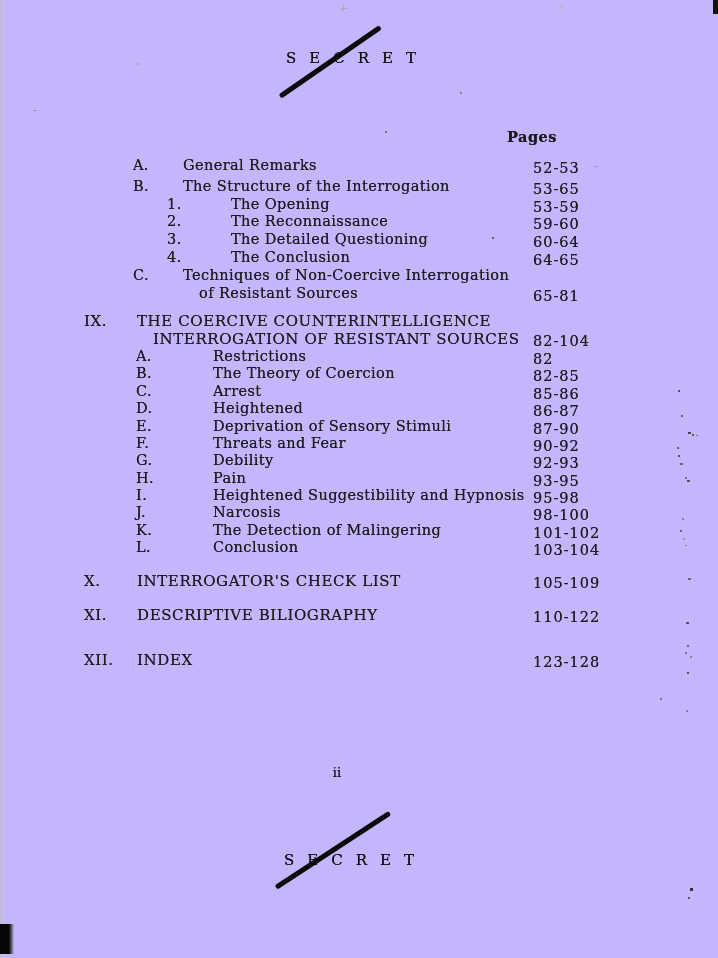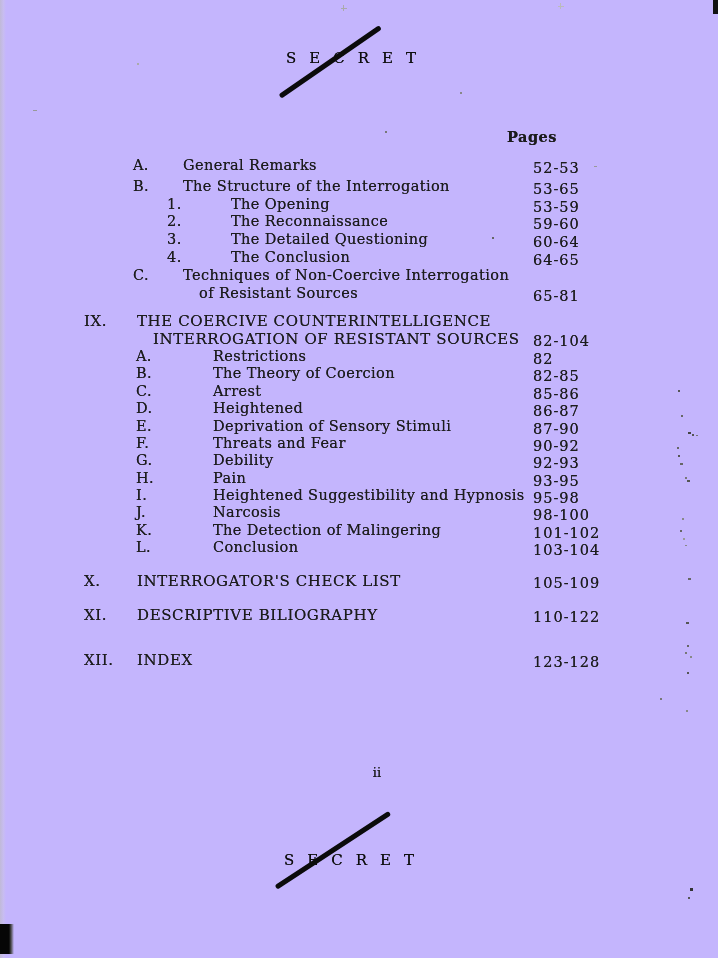--- a/index.html
+++ b/index.html
@@ -35,21 +35,21 @@
   .roman-cont .t-title{left:153px;}
   .letter .t-label{left:133px;}
   .letter .t-title{left:183px;}
   .letter-cont .t-title{left:199px;}
   .number .t-label{left:167px;}
   .number .t-title{left:231px;}
   .letter2 .t-label{left:136px;}
   .letter2 .t-title{left:185px;margin-left:28px;}
 
   
-  .folio{position:absolute;left:327px;top:765px;width:20px;text-align:center;font-size:13px;margin-left:40px;}
+  .folio{position:absolute;left:327px;top:765px;width:20px;text-align:center;font-size:13px;}
 
   
   .edge-left{position:absolute;left:0;top:0;width:6px;height:958px;
     background:linear-gradient(90deg,rgba(190,190,186,.55),rgba(210,210,206,.25) 60%,rgba(210,210,206,0));}
   .corner-bl{position:absolute;left:0;top:924px;width:14px;height:30px;
     background:linear-gradient(90deg,#060606 0 9px,#4a4a4a 11px,rgba(120,120,120,0));}
   .corner-tr{position:absolute;left:713px;top:0;width:5px;height:14px;background:#121212;}
   .speck{position:absolute;text-shadow:none;}
 </style>
 </head>

